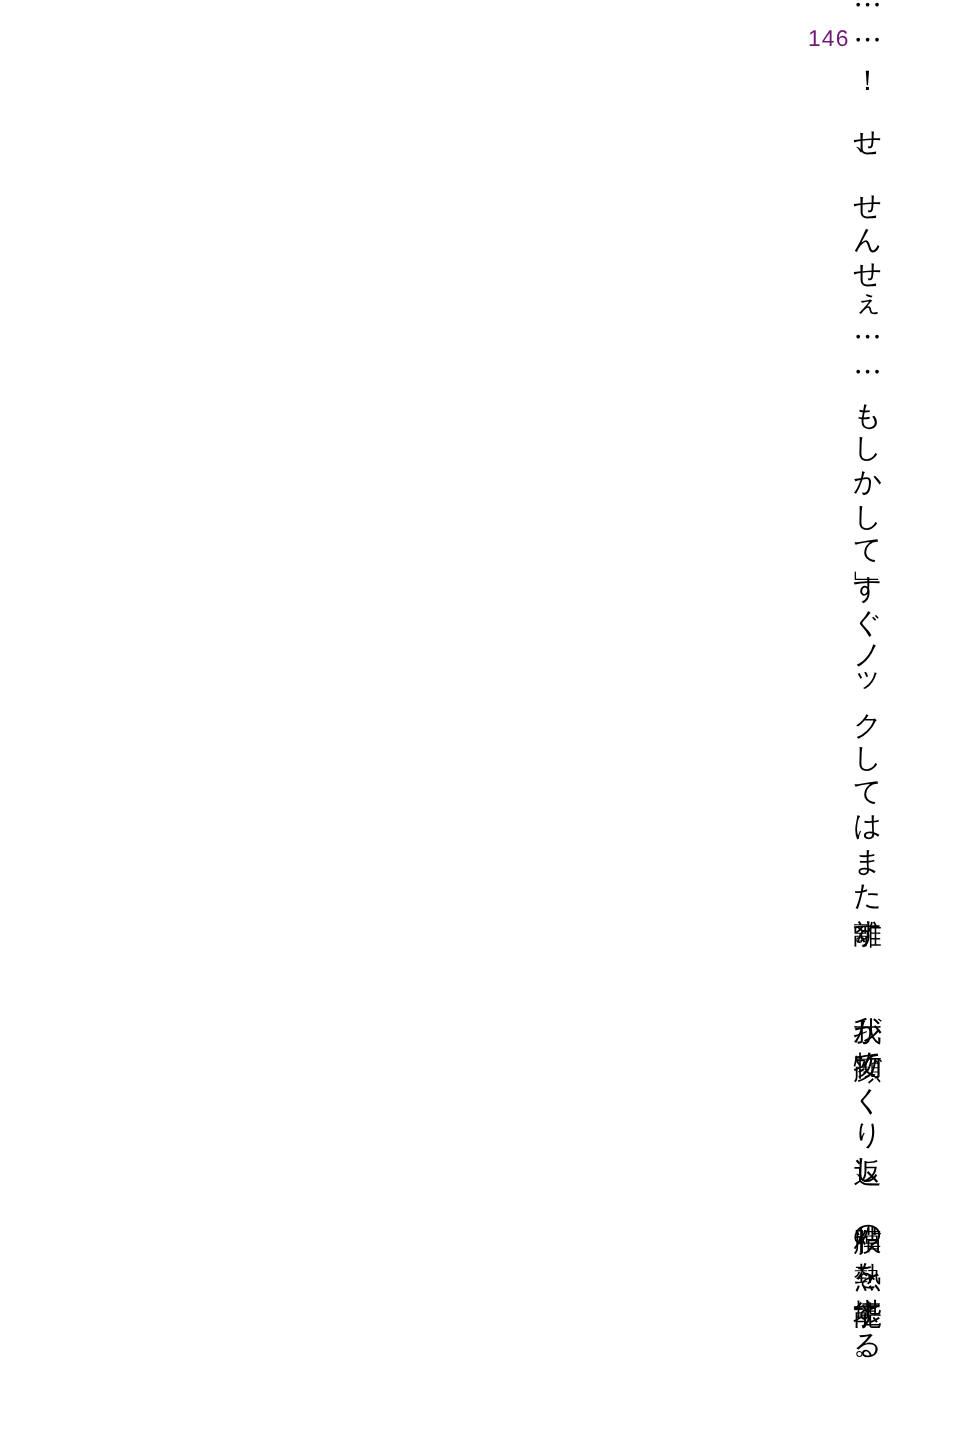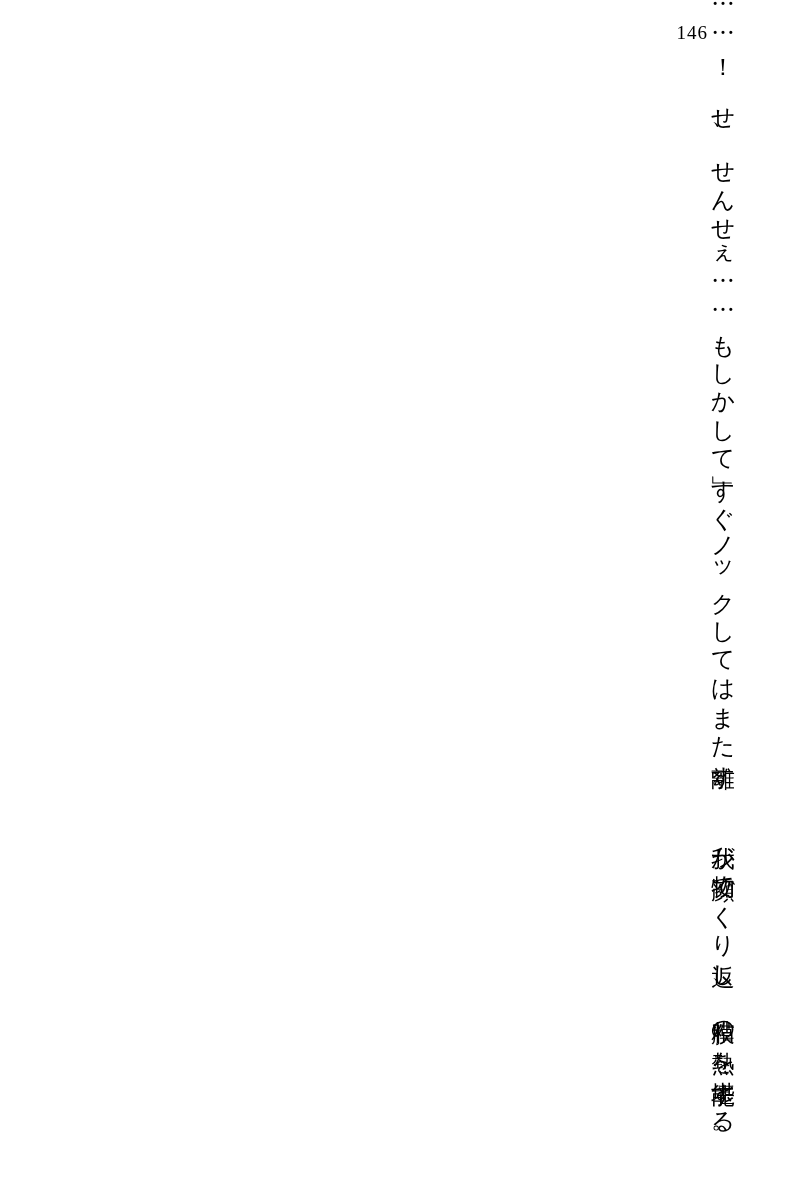--- a/index.html
+++ b/index.html
@@ -20,22 +20,22 @@
     height: 1200px;
     box-sizing: border-box;
     background: #ffffff;
   }
   .page-number {
     position: absolute;
     top: 22px;
     right: 92px;
     font-size: 19px;
     letter-spacing: 1px;
-    font-family: Liberation Serif, serif;
-    color: #000000;
+    font-family: Liberation Sans, sans-serif;
+    color: #701a75;
   }
   .text-body {
     position: absolute;
     top: 88px;
     left: 48px;
     right: 56px;
     height: 1060px;
     writing-mode: vertical-rl;
     -webkit-writing-mode: vertical-rl;
     text-orientation: upright;

